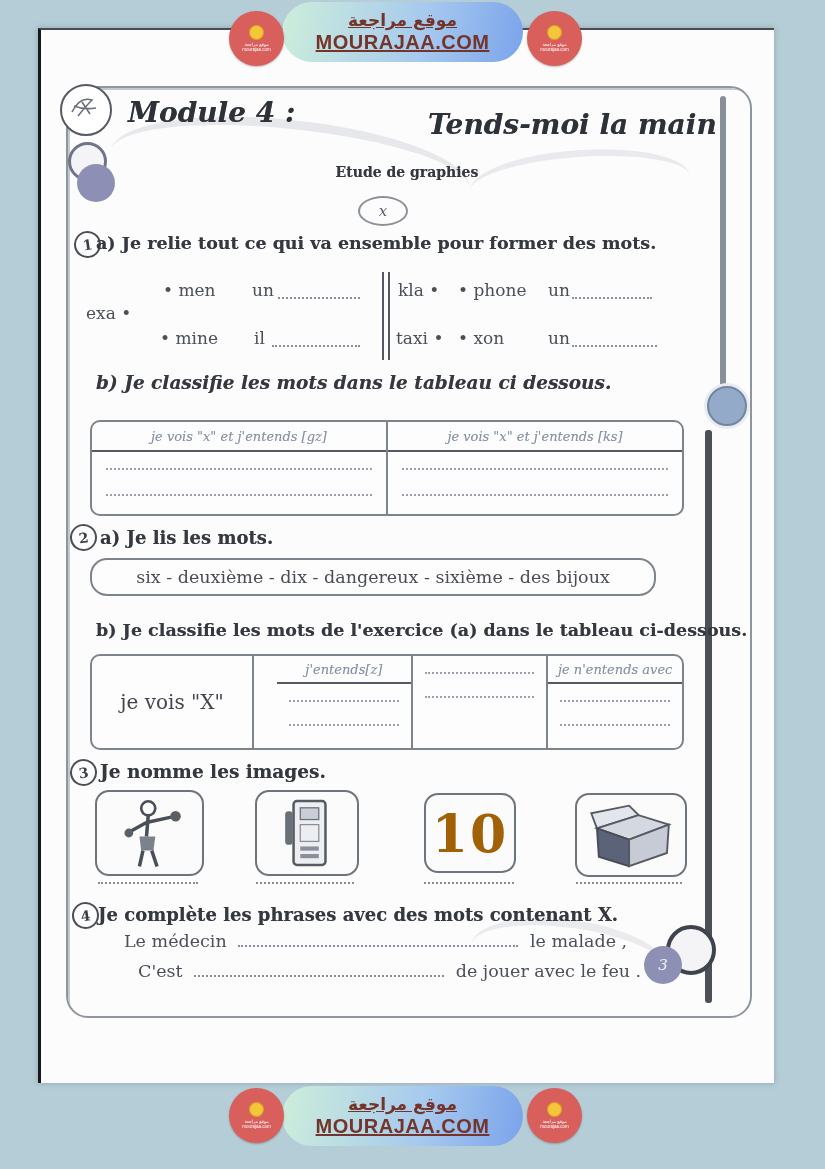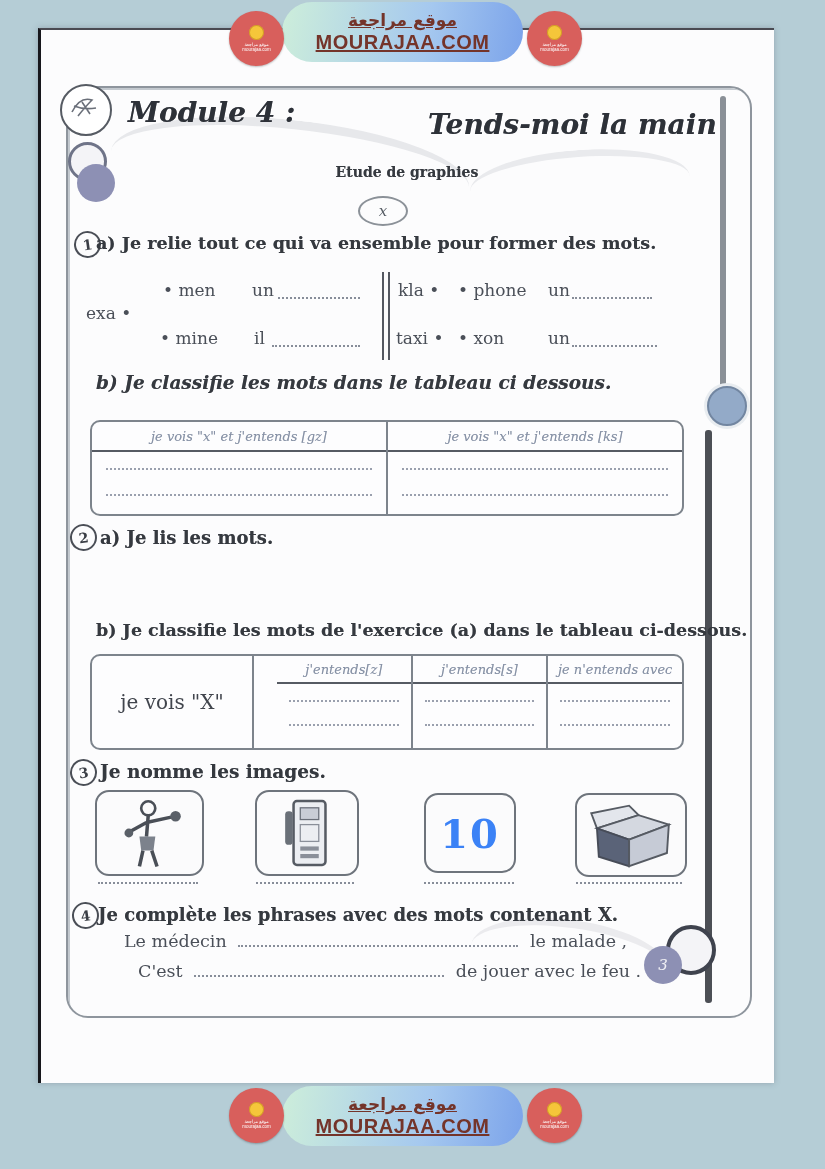--- a/index.html
+++ b/index.html
@@ -56,21 +56,21 @@
   .dots{display:inline-block;border-bottom:2px dotted #878d99;height:14px;vertical-align:baseline;}
 
   .vdivider{width:4px;border-left:2px solid #545861;border-right:2px solid #545861;}
 
   .tbl{border:2px solid #7d848c;border-radius:10px;background:#fdfdfe;}
   .hand{font-style:italic;color:#8792a6;text-shadow:0 0 .4px rgba(135,146,166,.5);}
   .dotline{border-bottom:2px dotted #9aa0ae;}
 
   .imgbox{border:2.5px solid #6e747c;border-radius:14px;background:#fbfbfc;
           display:flex;align-items:center;justify-content:center;overflow:hidden;}
-  .num10{font-size:40px;font-weight:bold;color:#3b82f6;letter-spacing:2px;text-align:center;}
+  .num10{font-size:52px;font-weight:bold;color:#a16207;letter-spacing:2px;text-align:center;}
 
   .smudge{border-radius:50%;pointer-events:none;}
 </style>
 </head>
 <body>
 
 <div class="screen">
 
   <div class="abs paper"></div>
 
@@ -143,32 +143,32 @@
     </div>
     <div style="flex:1;display:flex;flex-direction:column;">
       <div class="hand" style="height:28px;border-bottom:2px solid #565b63;display:flex;align-items:center;justify-content:center;font-size:13px;">je vois "x" et j'entends [ks]</div>
       <div class="dotline" style="margin:16px 14px 0 14px;"></div>
       <div class="dotline" style="margin:24px 14px 0 14px;"></div>
     </div>
   </div>
 
   <span class="abs circled" style="left:70px;top:524px;">2</span>
   <div class="abs bold" style="left:100px;top:527px;font-size:18px;">a) Je lis les mots.</div>
+  <div class="abs tbl" style="left:90px;top:558px;width:562px;height:34px;border-radius:17px;display:flex;align-items:center;justify-content:center;font-size:17.5px;color:#474c55;">six  -  deuxième  -  dix  -  dangereux  -  sixième  -  des bijoux</div>
 
   <div class="abs bold" style="left:96px;top:620px;font-size:17.5px;">b) Je classifie les mots de l'exercice (a) dans le tableau ci-dessous.</div>
 
   <div class="abs tbl" style="left:90px;top:654px;width:590px;height:92px;display:flex;">
     <div style="width:160px;border-right:2px solid #7d848c;display:flex;align-items:center;justify-content:center;font-size:20px;color:#41454d;">je vois "X"</div>
     <div style="flex:1;border-right:2px solid #7d848c;display:flex;flex-direction:column;margin-left:23px;">
       <div class="hand" style="height:26px;border-bottom:2px solid #565b63;display:flex;align-items:center;justify-content:center;font-size:13px;">j'entends[z]</div>
       <div class="dotline" style="margin:16px 12px 0 12px;"></div>
       <div class="dotline" style="margin:22px 12px 0 12px;"></div>
     </div>
     <div style="flex:1;border-right:2px solid #7d848c;display:flex;flex-direction:column;">
-      <div class="hand" style="height:26px;border-bottom:2px solid #565b63;display:flex;align-items:center;justify-content:center;font-size:13px;">j'entends[s]</div>
       <div class="dotline" style="margin:16px 12px 0 12px;"></div>
       <div class="dotline" style="margin:22px 12px 0 12px;"></div>
     </div>
     <div style="flex:1;display:flex;flex-direction:column;">
       <div class="hand" style="height:26px;border-bottom:2px solid #565b63;display:flex;align-items:center;justify-content:center;font-size:13px;">je n'entends avec</div>
       <div class="dotline" style="margin:16px 12px 0 12px;"></div>
       <div class="dotline" style="margin:22px 12px 0 12px;"></div>
     </div>
   </div>
 

